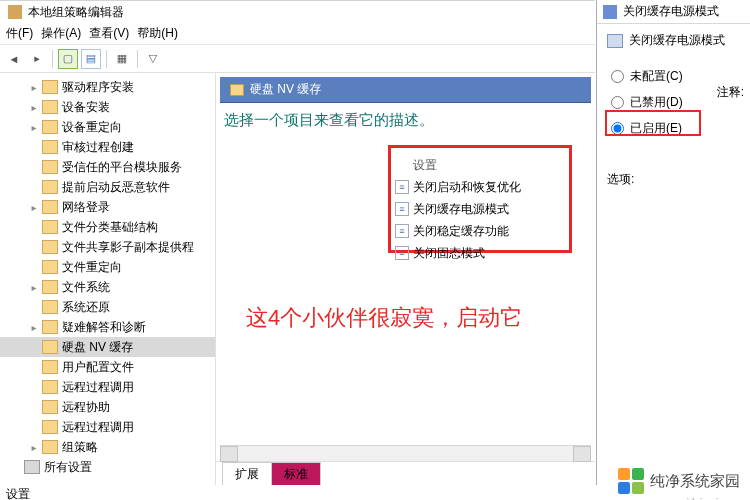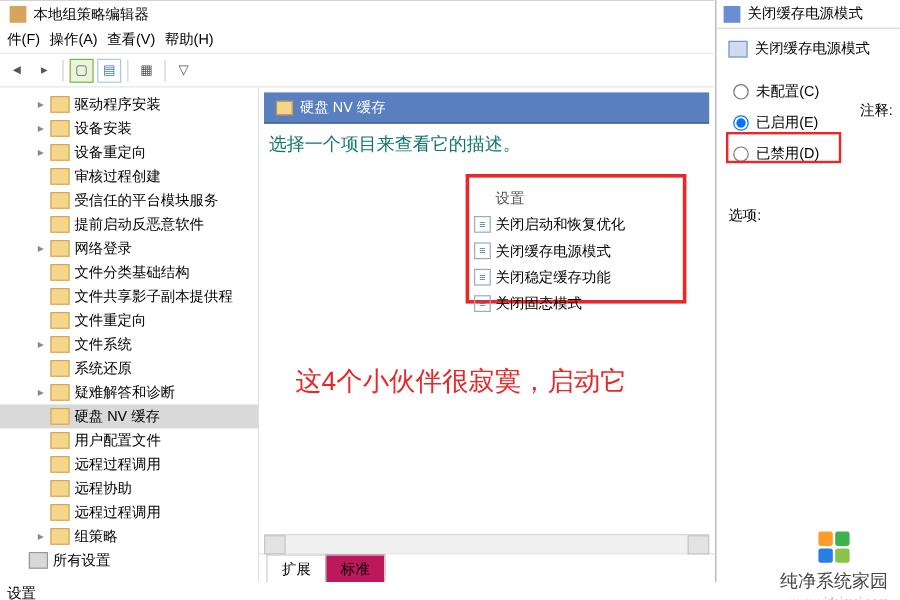--- a/index.html
+++ b/index.html
@@ -55,21 +55,21 @@
 .pop-sub { display: flex; align-items: center; gap: 6px; padding: 8px 10px; font-size: 12px; }
 .pop-sub .pico2 { width: 16px; height: 14px; background:#d0dbef; border:1px solid #7a95c8; }
 .radio-group { padding: 6px 14px 2px 14px; font-size: 12px; }
 .radio-row { display: flex; align-items: center; height: 26px; gap: 6px; }
 .radio-row input { margin:0; }
 .label-note { position:absolute; right: 6px; top: 84px; font-size:12px; }
 .platform-label { font-size: 12px; padding: 10px 8px 2px 0; text-align: right;}
 .options-label { font-size: 12px; padding: 28px 10px 0 10px; }
 .red-box-popup { position:absolute; left:8px; top:110px; width:96px; height:26px; border:2px solid #e62828; }
 
-.watermark { position: absolute; right: 10px; bottom: 6px; display: flex; align-items: center; gap: 6px; flex-direction: column; }
+.watermark { position: absolute; right: 10px; bottom: 6px; display: flex; align-items: center; gap: 6px; }
 .wm-ico { width: 26px; height: 26px; position: relative; }
 .wm-ico span { position:absolute; width:12px; height:12px; border-radius:2px; }
 .wm-text { font-size: 15px; color: #444; font-weight: 500; }
 .wm-url { position: absolute; right: 10px; bottom: -8px; font-size: 10px; color: #999; }
 </style>
 </head>
 <body>
 
 <div class="main-window">
   <div class="title-bar">
@@ -253,26 +253,26 @@
     <div class="pico2"></div>
     <span>关闭缓存电源模式</span>
   </div>
   <div class="label-note">注释:</div>
   <div class="radio-group">
     <label class="radio-row">
         <input type="radio" name="st" style="">
         <span>未配置(C)</span>
       </label>
     <label class="radio-row">
+        <input type="radio" name="st" style="">
+        <span>已禁用(D)</span>
+      </label>
+    <label class="radio-row">
         <input type="radio" name="st" checked="" style="">
         <span>已启用(E)</span>
-      </label>
-    <label class="radio-row">
-        <input type="radio" name="st" style="">
-        <span>已禁用(D)</span>
       </label>
   </div>
   <div class="red-box-popup"></div>
   <div class="options-label">选项:</div>
 </div>
 
 <div class="watermark">
   <div class="wm-ico">
     <span style="left:0;top:0;background:#ff9c2a"></span>
     <span style="right:0;top:0;background:#3cb44b"></span>

